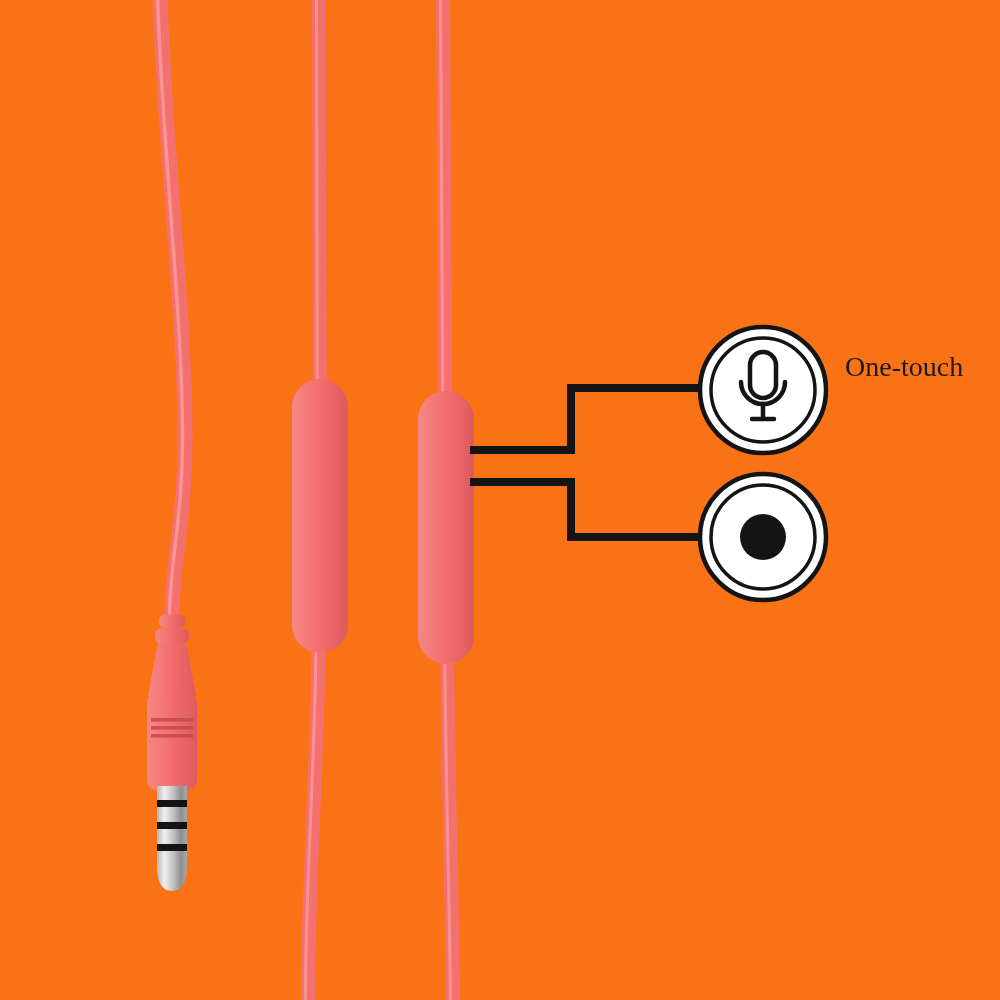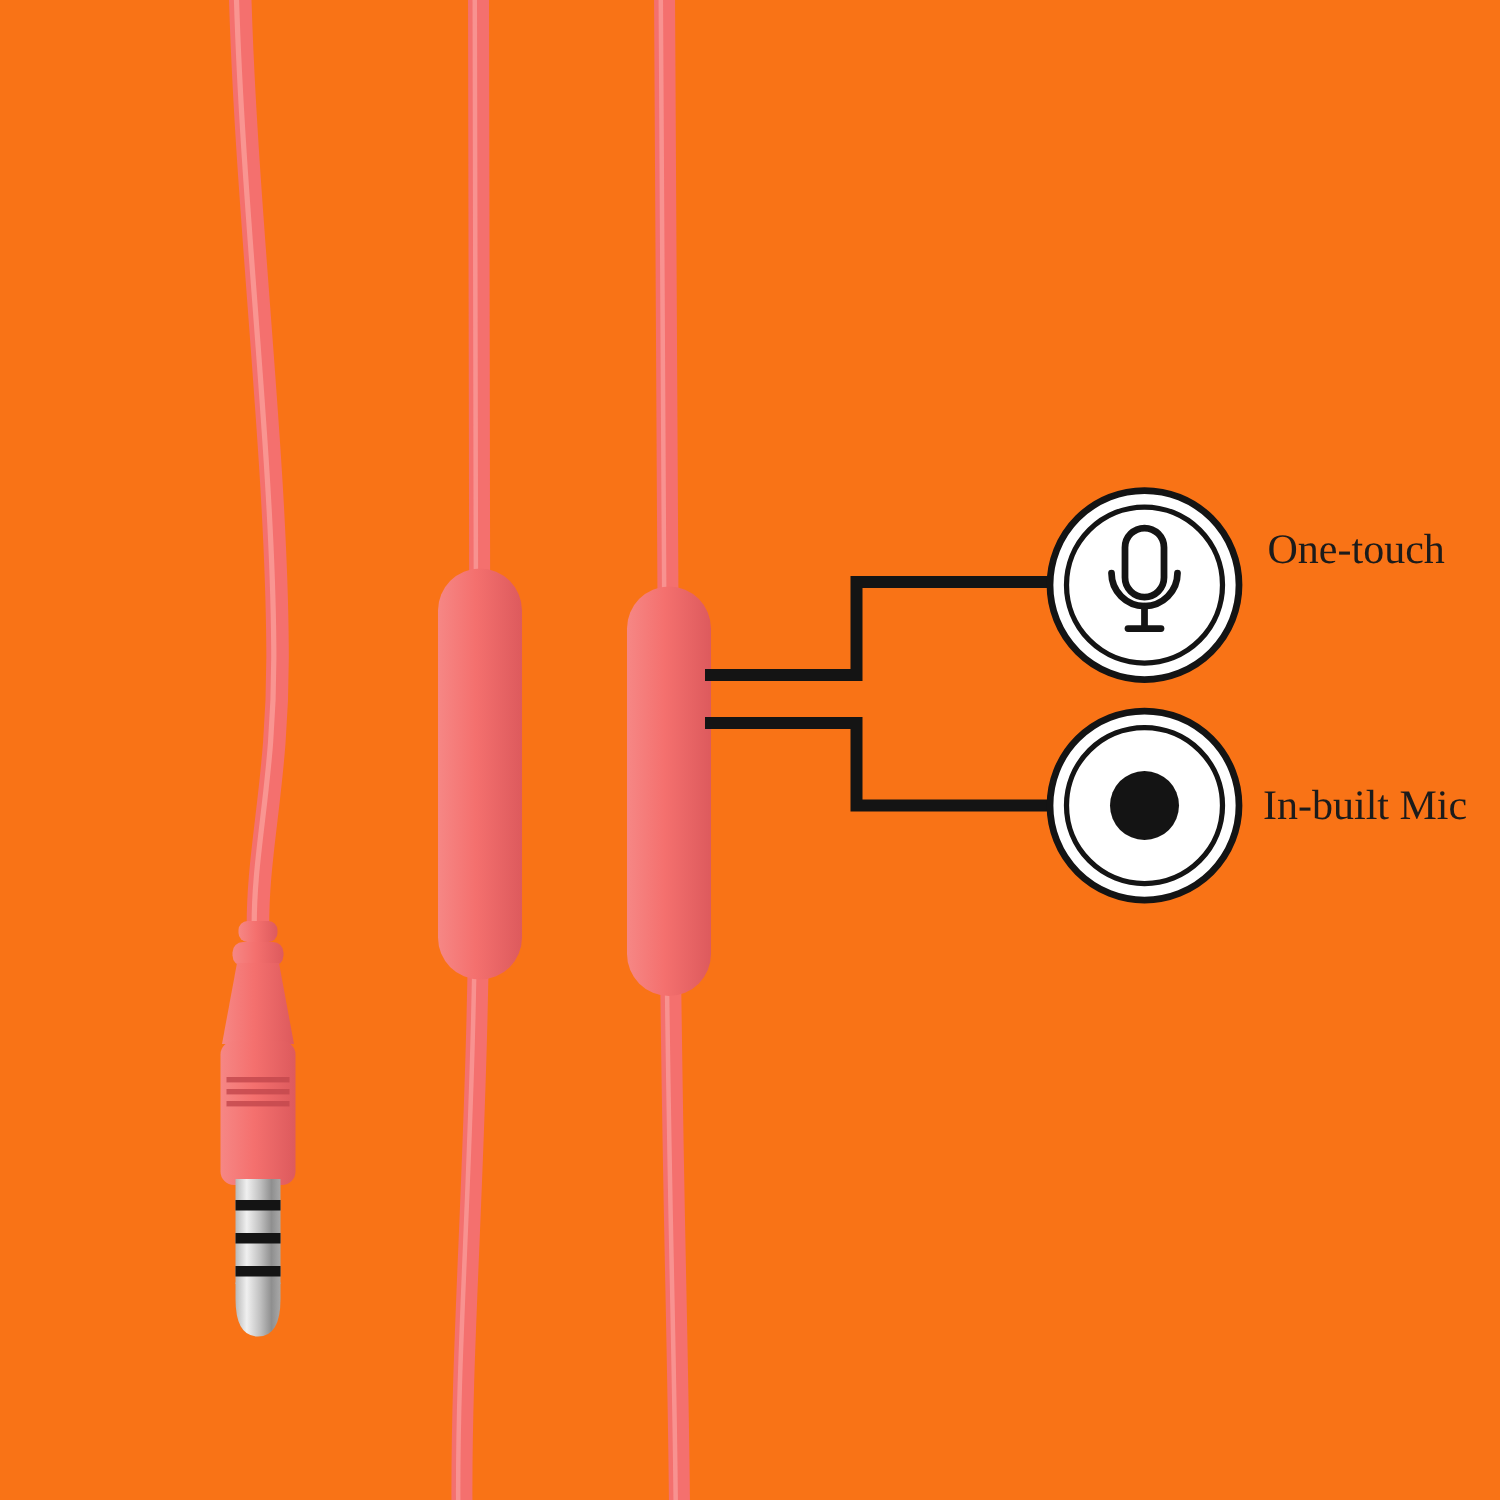--- a/index.html
+++ b/index.html
@@ -104,17 +104,14 @@
       <circle cx="763" cy="537" r="63" fill="#ffffff" stroke="var(--outline)" stroke-width="4.5"></circle>
       <circle cx="763" cy="537" r="52" fill="#ffffff" stroke="var(--outline)" stroke-width="3.5"></circle>
       <circle cx="763" cy="537" r="23" fill="var(--outline)"></circle>
     </g>
   </svg>
 
   <div class="callout-label" style="left:845px;top:350px;">
     <span>One-touch</span>
   </div>
 
-  <div class="callout-label" style="left:842px;top:521px;">
-    <span>In-built Mic</span>
-  </div>
 
 </div>
 
 </body></html>

